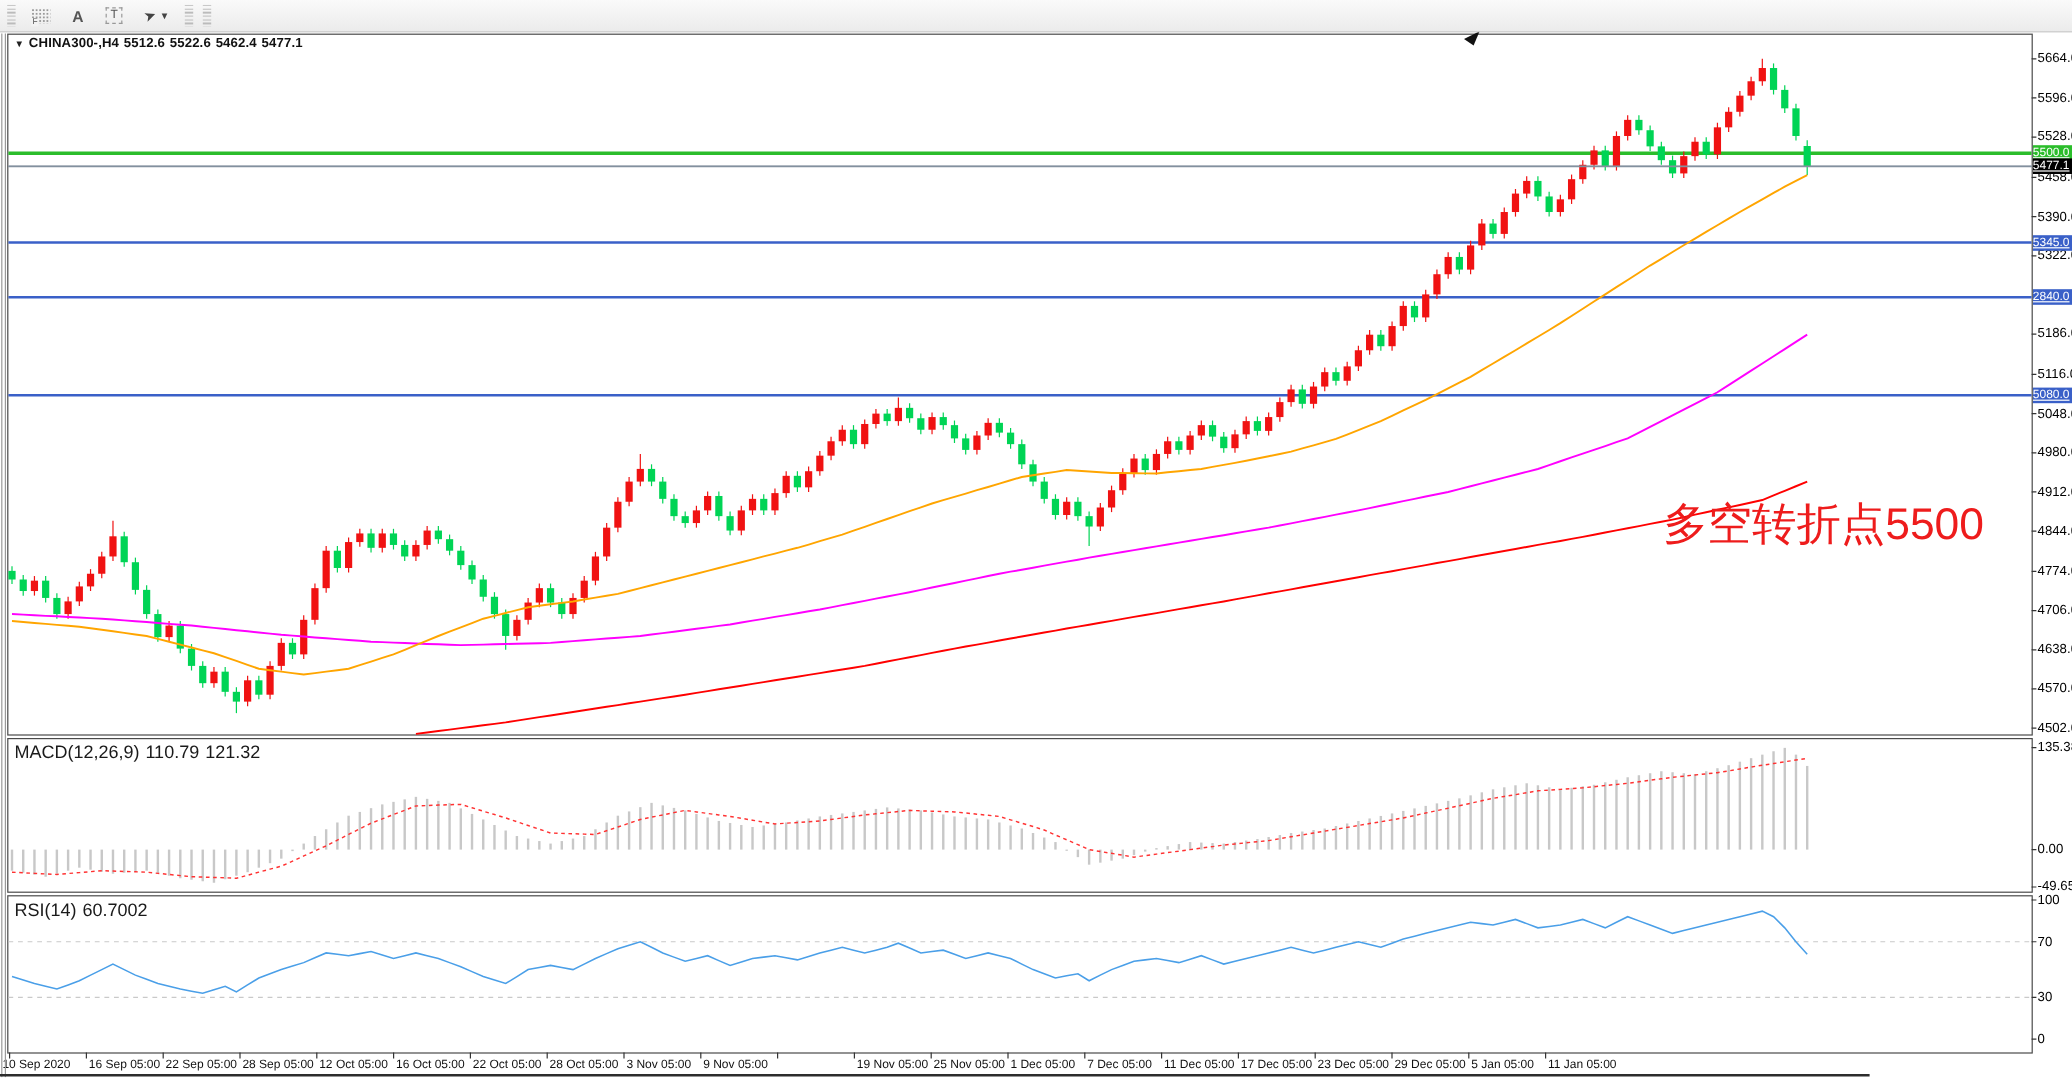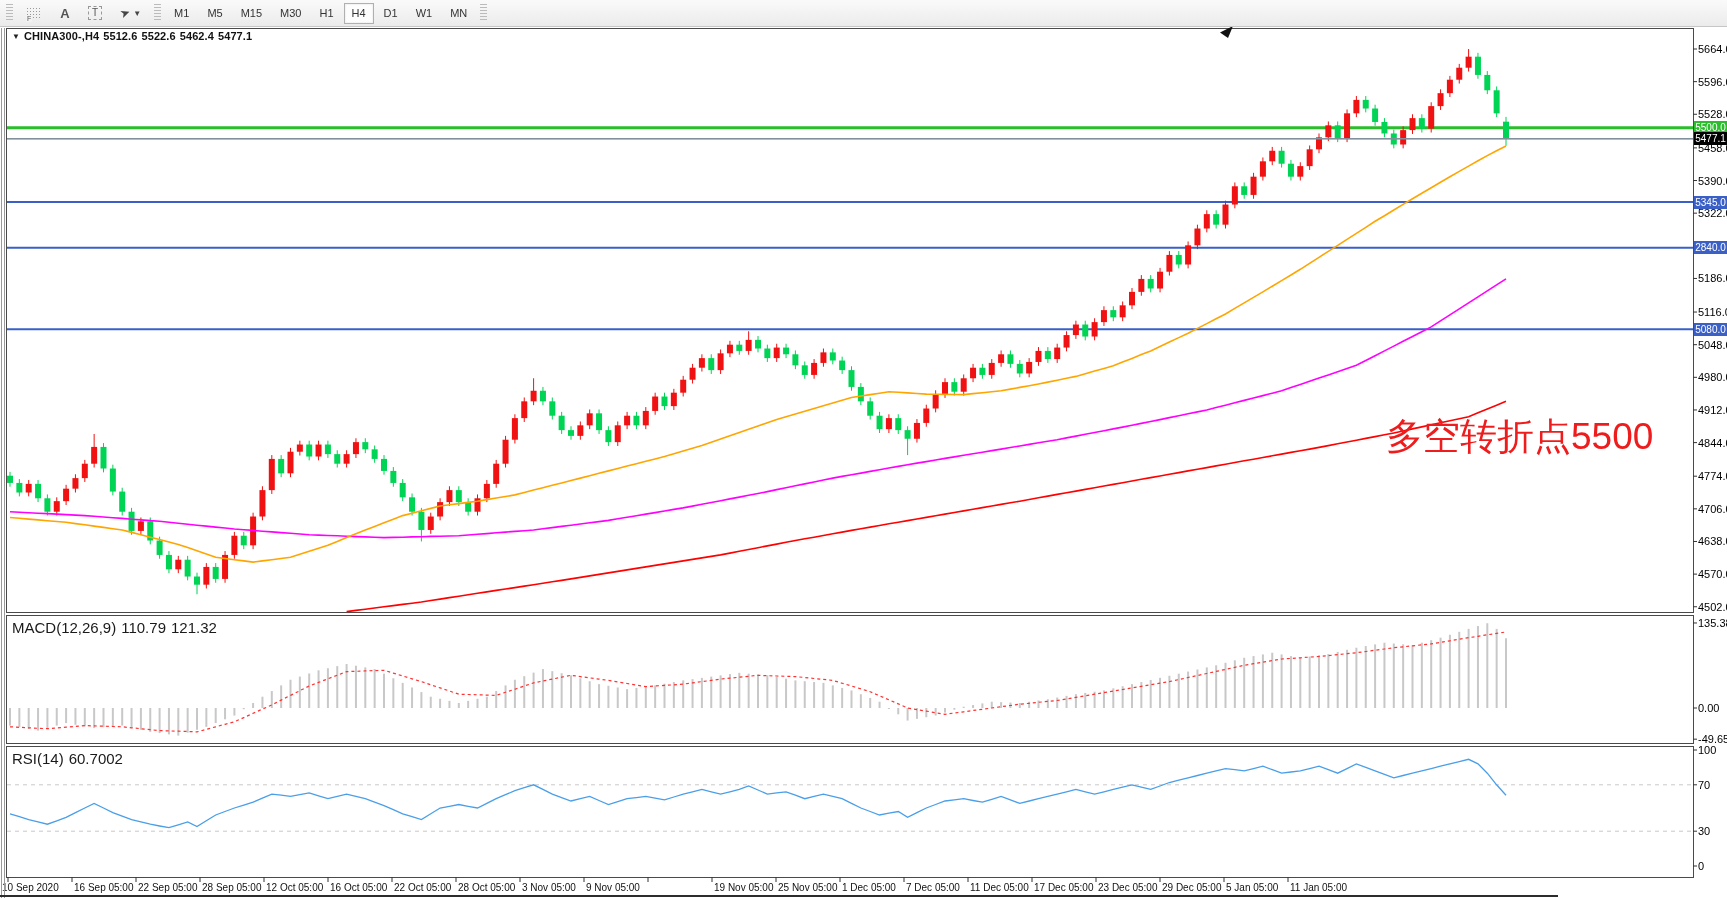--- a/index.html
+++ b/index.html
@@ -50,21 +50,21 @@
   }
   .chart-title .tri { font-size: 8px; color: #222; }
   .ind-label { font-size: 15px; color: #1a1a1a; display: flex; gap: 5px; }
   .annotation { font-size: 37px; font-weight: 500; white-space: nowrap; }
   .axis-label {
     position: absolute; left: 1697px; font-size: 11px; color: #000; line-height: 12px;
     white-space: nowrap;
   }
   .badge {
     position: absolute; left: 1694px; width: 33px; height: 13px; color: #fff;
-    font-size: 10px; line-height: 13px; text-align: center; white-space: nowrap;
+    font-size: 10px; line-height: 13px; white-space: nowrap; text-decoration: underline;
   }
   .date-label { position: absolute; top: 882px; font-size: 10px; color: #111; white-space: nowrap; }
   svg { position: absolute; left: 0; top: 0; z-index: 1; }
 </style>
 </head>
 <body>
 
 <div class="screen">
 
   <div class="toolbar">
@@ -78,31 +78,20 @@
       <span class="icon-A">A</span>
     </div>
     <div class="tbtn">
       <span class="icon-T">T</span>
     </div>
     <div class="tbtn">
       <span class="icon-arrows">➤</span>
       <span class="caret">▼</span>
     </div>
     <div class="grip"></div>
-    <div class="tf-group" id="tf-group">
-        <div class="tbtn">M1</div>
-        <div class="tbtn">M5</div>
-        <div class="tbtn">M15</div>
-        <div class="tbtn">M30</div>
-        <div class="tbtn">H1</div>
-        <div class="tbtn active">H4</div>
-        <div class="tbtn">D1</div>
-        <div class="tbtn">W1</div>
-        <div class="tbtn">MN</div>
-      </div>
     <div class="grip"></div>
   </div>
 
   <svg id="chart-svg" width="1727" height="898">
       <line x1="1.5" y1="28" x2="1.5" y2="898" stroke="#9a9a9a"></line>
       <line x1="4.5" y1="28" x2="4.5" y2="898" stroke="#9a9a9a"></line>
       <rect x="6.5" y="28.5" width="1687" height="584" fill="none" stroke="#4a4a4a"></rect>
       <rect x="6.5" y="615.5" width="1687" height="128" fill="none" stroke="#4a4a4a"></rect>
       <rect x="6.5" y="746.5" width="1687" height="131" fill="none" stroke="#4a4a4a"></rect>
       <line x1="0" y1="896" x2="1558" y2="896" stroke="#2c2c2c" stroke-width="2"></line>

